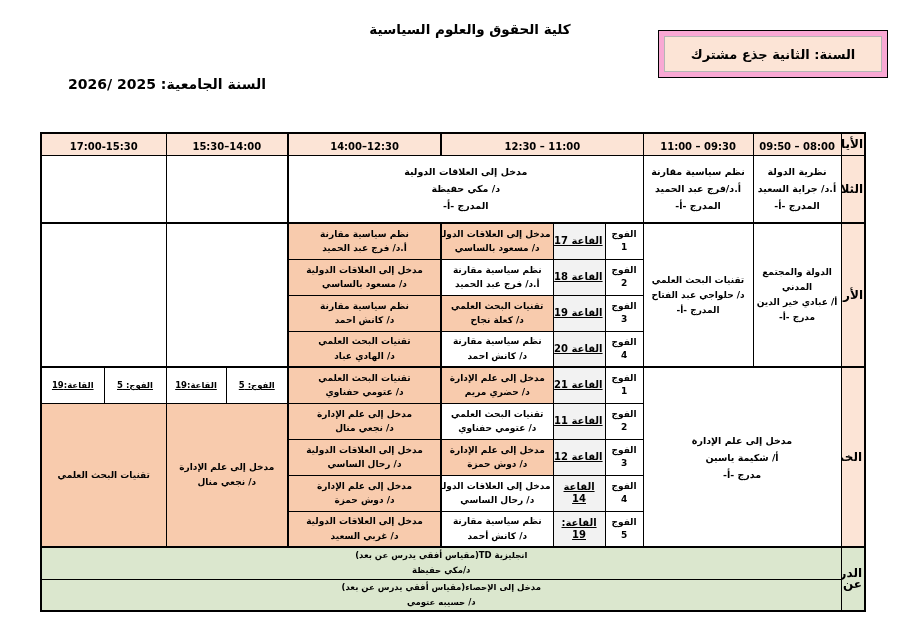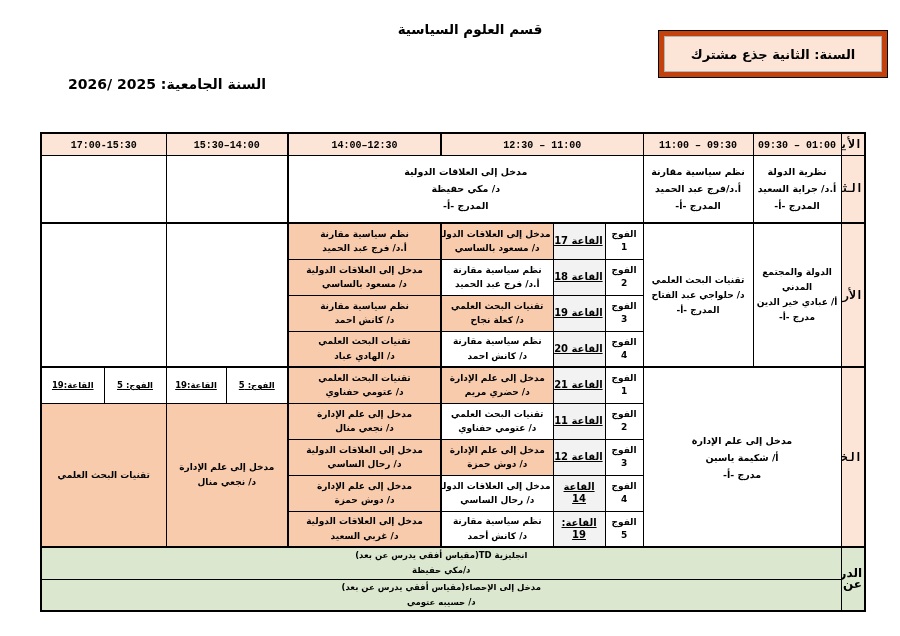--- a/index.html
+++ b/index.html
@@ -5,38 +5,38 @@
   :root { --peach:#fce4d6; --orange:#f8cbad; --green:#dbe7ce; --roomgray:#f2f2f2; }
   * { box-sizing:border-box; margin:0; padding:0; }
   html,body { width:900px; height:636px; background:#fff; overflow:hidden;
     font-family:"DejaVu Sans", sans-serif; color:#000; }
   body { position:relative; direction:rtl; }
 
   .title-block { position:absolute; top:16px; left:250px; width:440px; text-align:center; }
   .title-block div { font-size:13.5px; font-weight:bold; line-height:27px; white-space:nowrap; }
 
   .year-box-outer { position:absolute; top:30px; left:658px; width:230px; height:48px;
-    border:1.5px solid #000; background:#c2410c; }
+    border:1.5px solid #000; background:#f9a8d4; }
   .year-box-inner { position:absolute; top:5px; left:5px; right:5px; bottom:5px;
     background:var(--peach,#fce4d6); border:1px solid #b5b5b5;
     display:flex; align-items:center; justify-content:center;
     font-size:13px; font-weight:bold; white-space:nowrap; }
 
   .acad-year { position:absolute; top:76px; left:8px; width:258px; 
     font-size:14px; font-weight:bold; white-space:nowrap; }
 
   table.tt { position:absolute; top:132px; left:40px; border-collapse:collapse;
     table-layout:fixed; width:824px; direction:rtl; border:2px solid #000; }
   .tt td, .tt th { border:1px solid #000; padding:0 2px; text-align:center;
     vertical-align:middle; font-weight:bold; overflow:hidden; }
   .sec td, .sec th { border-top-width:2px; }
   .bl2 { border-left-width:2px !important; }
   .h22{height:22px} .h68{height:68px} .h36{height:36px} .h32{height:32px}
 
-  .peach { background:var(--peach,#fce4d6);font-family:Liberation Mono, monospace; }
+  .peach { background:var(--peach,#fce4d6); }
   .orange { background:var(--orange,#f8cbad); }
   .green { background:var(--green,#dbe7ce); }
   .roombg { background:var(--roomgray,#f2f2f2); }
 
   .time { direction:ltr; unicode-bidi:isolate; font-size:10px; white-space:nowrap; }
   .day { font-size:12px; white-space:nowrap; padding:0; }
   .day div { line-height:11px; }
   .t3 div { font-size:9.5px; line-height:17px; white-space:nowrap; }
   .t4l div { font-size:9px; line-height:15px; white-space:nowrap; }
   .c div { font-size:9px; line-height:14.5px; white-space:nowrap; }
@@ -44,21 +44,21 @@
   .rm div { text-decoration:underline; line-height:12px; white-space:nowrap; }
   .grp div { font-size:9px; line-height:13px; white-space:nowrap; }
   .mini { font-size:8.5px;margin-left:8px; }
   .mini div { text-decoration:underline; white-space:nowrap; }
   .gl div { font-size:8.5px; line-height:15px; white-space:nowrap; }
 </style>
 </head>
 <body>
 
 <div class="title-block">
-  <div>قسم العلوم السياسية</div>
+  <div>كلية الحقوق والعلوم السياسية</div>
 </div>
 
 <div class="year-box-outer">
   <div class="year-box-inner">السنة: الثانية جذع مشترك</div>
 </div>
 
 <div class="acad-year">السنة الجامعية: 2025 /2026</div>
 
 <table class="tt">
   <colgroup>
@@ -71,21 +71,21 @@
     <col style="width:153px">
       <col style="width:62px">
       <col style="width:60px">
     <col style="width:62px">
       <col style="width:63px">
   </colgroup>
 
   <tbody>
       <tr class="h22">
     <th class="peach day">الأيام</th>
-    <th class="peach"><span class="time">09:30 – 01:00</span></th>
+    <th class="peach"><span class="time">09:50 – 08:00</span></th>
     <th class="peach"><span class="time">11:00 – 09:30</span></th>
     <th class="peach bl2" colspan="3"><span class="time">12:30 – 11:00</span></th>
     <th class="peach bl2"><span class="time">14:00–12:30</span></th>
     <th class="peach" colspan="2"><span class="time">15:30–14:00</span></th>
     <th class="peach" colspan="2"><span class="time">17:00-15:30</span></th>
   </tr>
 
   <tr class="h68">
     <td class="peach day">الثلاثاء</td>
     <td class="t3">

